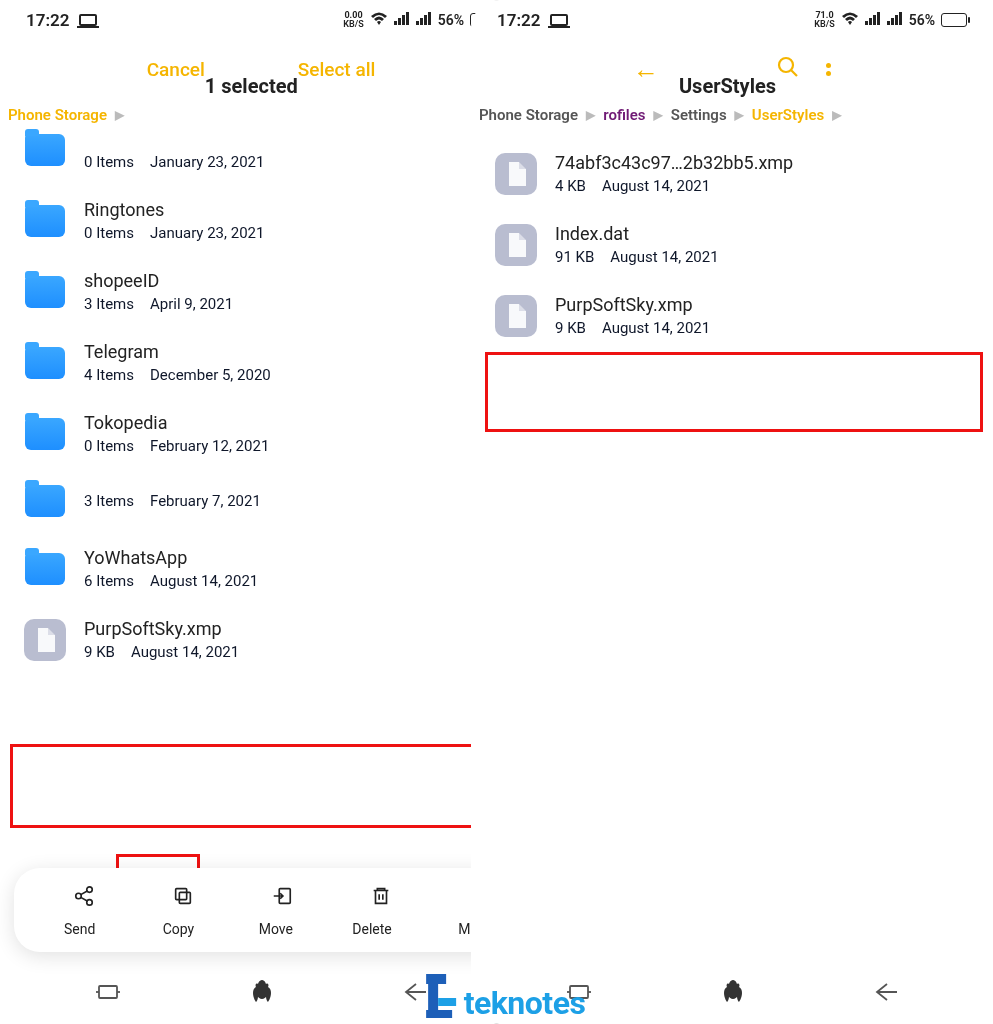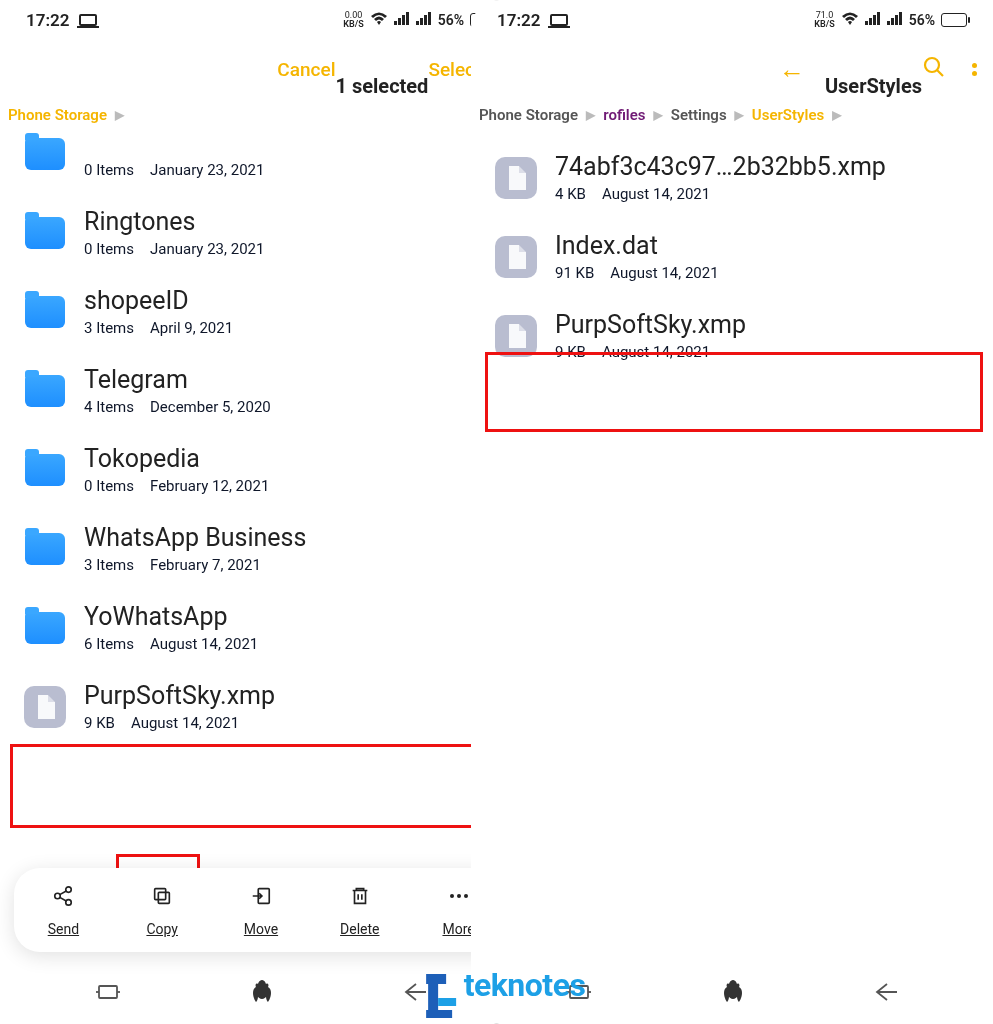--- a/index.html
+++ b/index.html
@@ -31,33 +31,33 @@
     padding: 0 26px;
     font-size: 17px;
     font-weight: 600;
     color: #222;
   }
   .status-left { display: flex; align-items: center; gap: 10px; }
   .status-right { display: flex; align-items: center; gap: 6px; font-size: 14px; }
   .laptop-icon { width: 18px; height: 12px; border: 2px solid #222; border-radius: 2px; position: relative; }
   .laptop-icon::after { content:''; position:absolute; bottom:-4px; left:-4px; right:-4px; height:2px; background:#222; }
   .kbs { font-size: 9px; line-height: 9px; text-align: center; }
-  .kbs .n { font-weight:400; }
+  .kbs .n { font-weight:700; }
   .battery { display:flex; align-items:center; gap:3px; }
   .battery-body { width:26px; height:14px; border:1.5px solid #222; border-radius:3px; position:relative; padding:1px; }
   .battery-body::after { content:''; position:absolute; right:-4px; top:3px; width:2px; height:6px; background:#222; border-radius:1px;}
   .battery-fill { height:100%; width:56%; background:#35c759; border-radius:1px; }
 
   
   .header {
     height: 58px;
     display: flex;
     align-items: center;
-    justify-content: flex-end;
-    padding: 0 16px;
+    justify-content: center;
+    padding: 0 6px;
     font-size: 19px;
   }
   .header .left-action { color:#f5b500; font-weight:500; }
   .header .title { color:#222; font-weight:700; font-size:20px;margin-top:33px; }
   .header .right-action { color:#f5b500; font-weight:500; }
   .header-r { display:flex; align-items:center; gap:26px; }
   .back-arrow { color:#f5b500; font-size:26px; font-weight:400; }
   .search-ic { color:#f5b500; }
   .dots { color:#f5b500; font-size:22px; display:flex; flex-direction:column; gap:3px; }
   .dots span{ width:5px; height:5px; background:#f5b500; border-radius:50%; }
@@ -105,21 +105,21 @@
     border-radius:3px 3px 0 0;
   }
   .file-icon {
     width:42px; height:42px;
     background:#b9bdd0;
     border-radius:10px;
     display:flex; align-items:center; justify-content:center;
   }
   .file-icon svg { width:20px; height:24px; }
   .row-body { flex:1; min-width:0; }
-  .row-title { font-size:25px; color:#222; margin-bottom:4px; white-space:nowrap; overflow:hidden; text-overflow:ellipsis; }
+  .row-title { font-size:18px; color:#222; margin-bottom:4px; white-space:nowrap; overflow:hidden; text-overflow:ellipsis; }
   .row-sub { font-size:15px; color:#0f172a; display:flex; gap:16px; }
   .checkbox {
     width:22px; height:22px;
     border:1.5px solid #bbb; border-radius:6px;
     flex-shrink:0;
   }
   .checkbox.checked {
     background:#f5b500; border-color:#f5b500;
     display:flex; align-items:center; justify-content:center;
     color:#fff; font-size:14px;
@@ -140,24 +140,23 @@
     left:14px; right:14px;
     background:#fff;
     border-radius:26px;
     box-shadow:0 4px 20px rgba(0,0,0,0.12);
     height:84px;
     display:flex;
     justify-content:space-around;
     align-items:center;
   }
   .action-item {
-    display:flex; flex-direction:column; align-items:center; gap:12px;
+    display:flex; flex-direction:column; align-items:flex-end; gap:12px;
     font-size:14px; color:#222;
     width:64px;
-    text-decoration:underline;
   }
   .action-item .ic { height:26px; display:flex; align-items:center; justify-content:center; }
 
   
   .nav-bar {
     position:absolute;
     bottom:0; left:0; right:0;
     height:60px;
     display:flex;
     justify-content:space-around;
@@ -165,21 +164,21 @@
     padding:0 30px;
   }
 
   
   .watermark {
     position:absolute;
     bottom:2px;
     left:50%;
     transform:translateX(-50%);
     display:flex;
-    align-items:flex-start;
+    align-items:flex-end;
     gap:0;
     z-index:50;
   }
   .watermark .logo {
     width:56px; height:56px;
     position:relative;
   }
   .watermark .txt {
     font-size:32px;
     font-weight:700;
@@ -296,21 +295,20 @@
             <span>February 12, 2021</span>
           </div>
         </div>
         <div class="checkbox"></div>
       </div>
       <div class="row">
         <div class="icon-wrap">
           <div class="folder-icon"></div>
         </div>
         <div class="row-body">
-          <div class="row-title">WhatsApp Business</div>
           <div class="row-sub">
             <span>3 Items</span>
             <span>February 7, 2021</span>
           </div>
         </div>
         <div class="checkbox"></div>
       </div>
       <div class="row">
         <div class="icon-wrap">
           <div class="folder-icon"></div>

